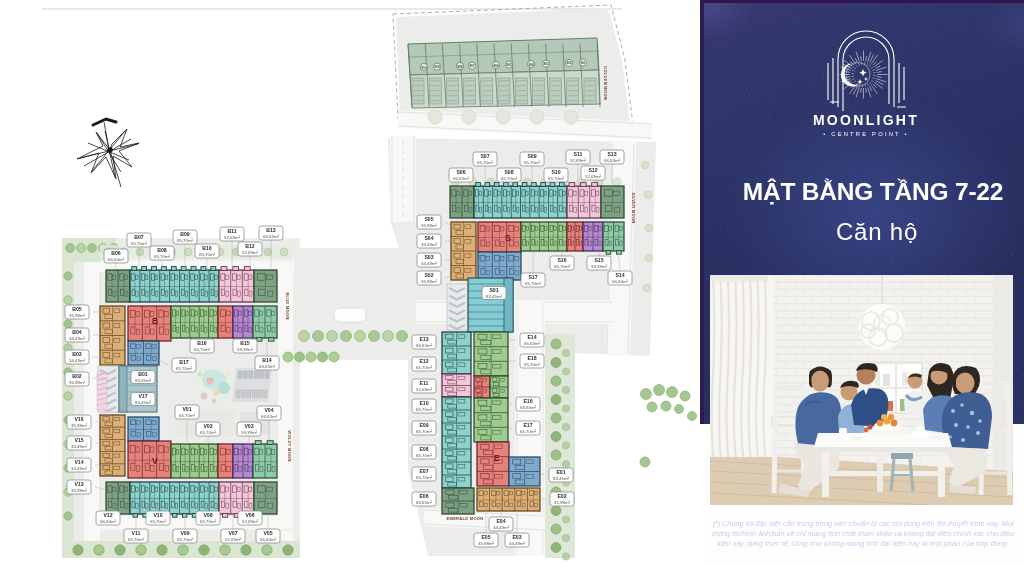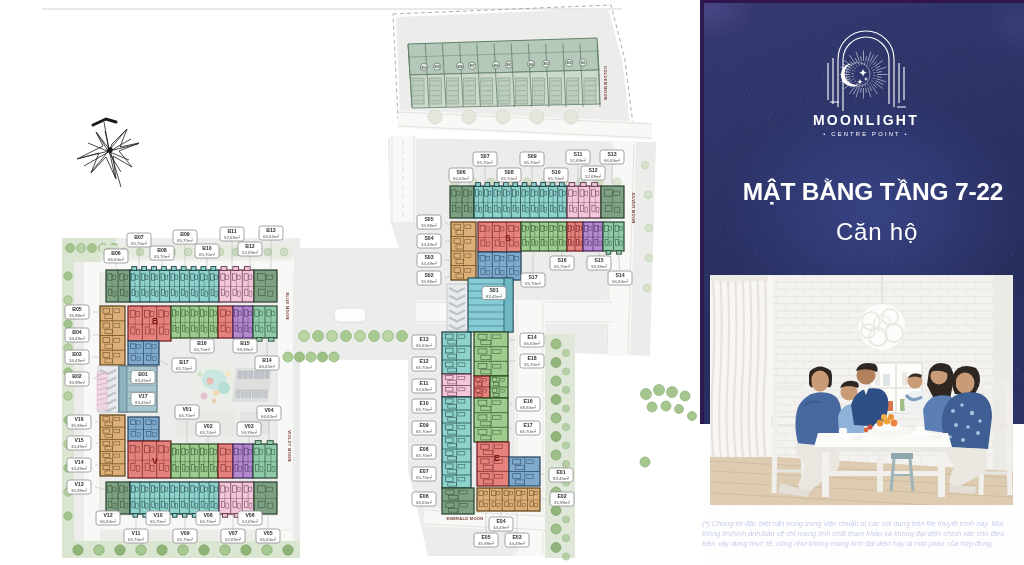--- a/index.html
+++ b/index.html
@@ -8,21 +8,21 @@
  background:
   radial-gradient(60px 45px at 6px 4px, rgba(120,100,185,0.28), rgba(120,100,185,0) 75%),
   radial-gradient(55px 45px at 318px 22px, rgba(105,90,175,0.18), rgba(105,90,175,0) 75%),
   radial-gradient(200px 160px at 170px 210px, rgba(62,78,160,0.5), rgba(62,78,160,0) 75%),
   linear-gradient(160deg,#2e3069 0%,#262e64 22%,#21295d 45%,#1f2656 70%,#222a5e 100%);
  border-left:4px solid #2c1b50;border-top:3px solid #31164e;box-sizing:border-box;}
 .mtitle{position:absolute;left:7px;top:175px;width:324px;text-align:center;color:#fff;
  font-size:24.5px;font-weight:bold;letter-spacing:-0.2px;}
 .stitle{position:absolute;left:11px;top:215px;width:324px;text-align:center;color:#fff;
  font-size:24px;font-weight:normal;letter-spacing:0.8px;}
-.foot{position:absolute;left:-2px;top:516px;width:322px;text-align:left;color:#c7cdea;
+.foot{position:absolute;left:-2px;top:516px;width:322px;text-align:center;color:#c7cdea;
  font-size:7.3px;font-style:italic;line-height:9.9px;white-space:nowrap;}
 </style>
 </head>
 <body>
 <div id="page">
 
 <svg width="700" height="565" viewBox="0 0 700 565" font-family="'Liberation Sans',sans-serif">
 <line x1="42" y1="9" x2="622" y2="9" stroke="#e0e0de" stroke-width="1.5"></line>
 
 <g>

